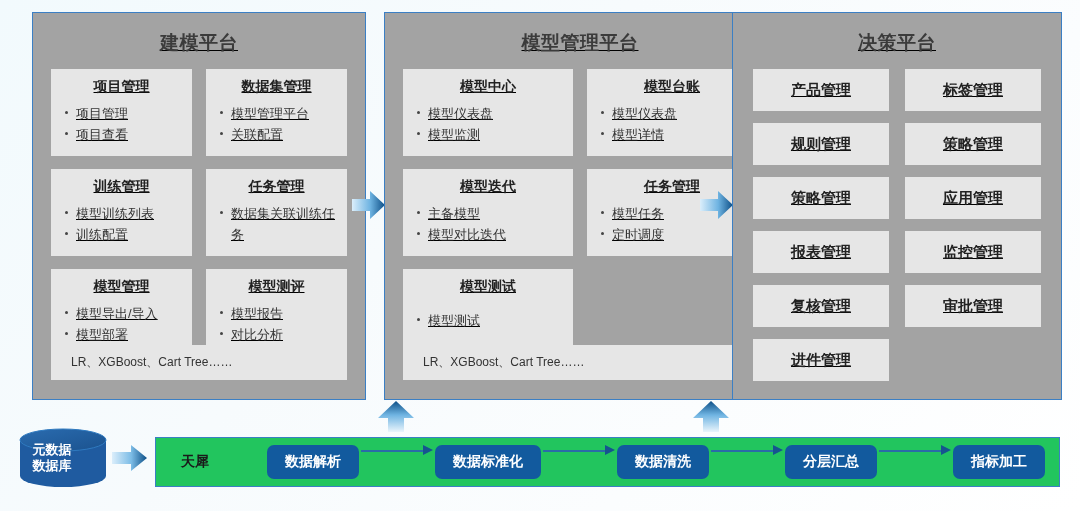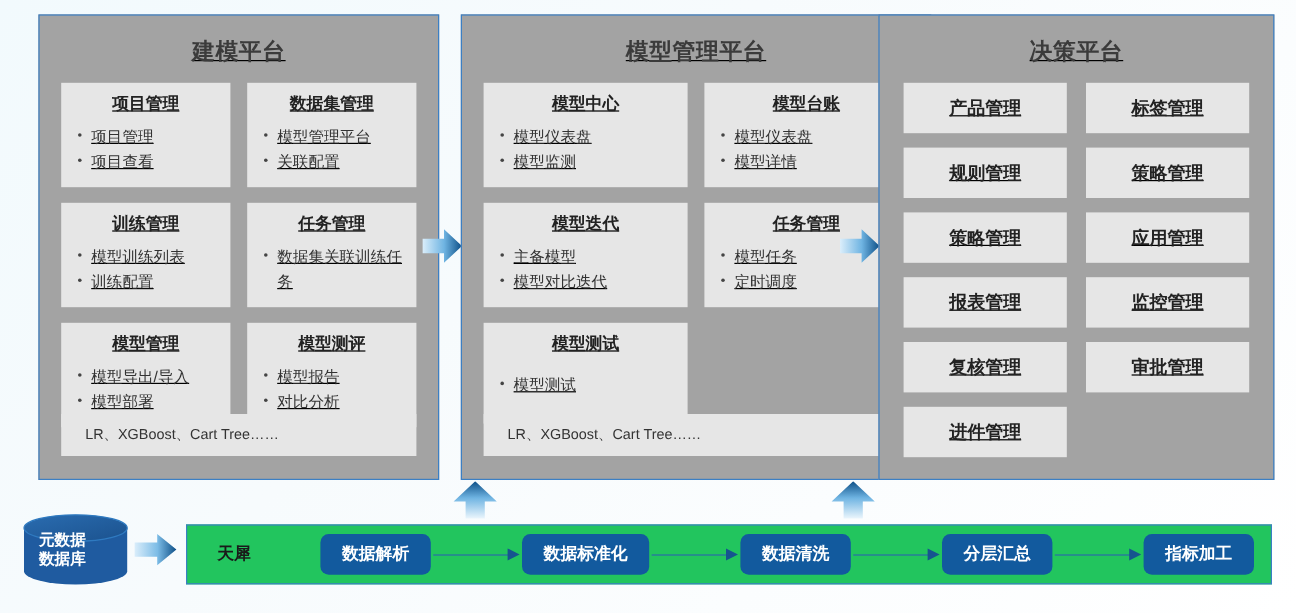--- a/index.html
+++ b/index.html
@@ -179,21 +179,20 @@
   .pipe-label {
     font-size: 14px;
     font-weight: bold;
     color: #1a1a1a;
     margin-left: 25px;
     margin-right: 18px;
     white-space: nowrap;
   }
   .pipe-steps {
     display: flex;
-    align-items: center;
     flex: 1;
     padding-right: 14px;
     padding-left: 40px;
   }
   .pipe-step {
     background: #125a9e;
     color: #ffffff;
     font-size: 14px;
     font-weight: bold;
     border-radius: 7px;

